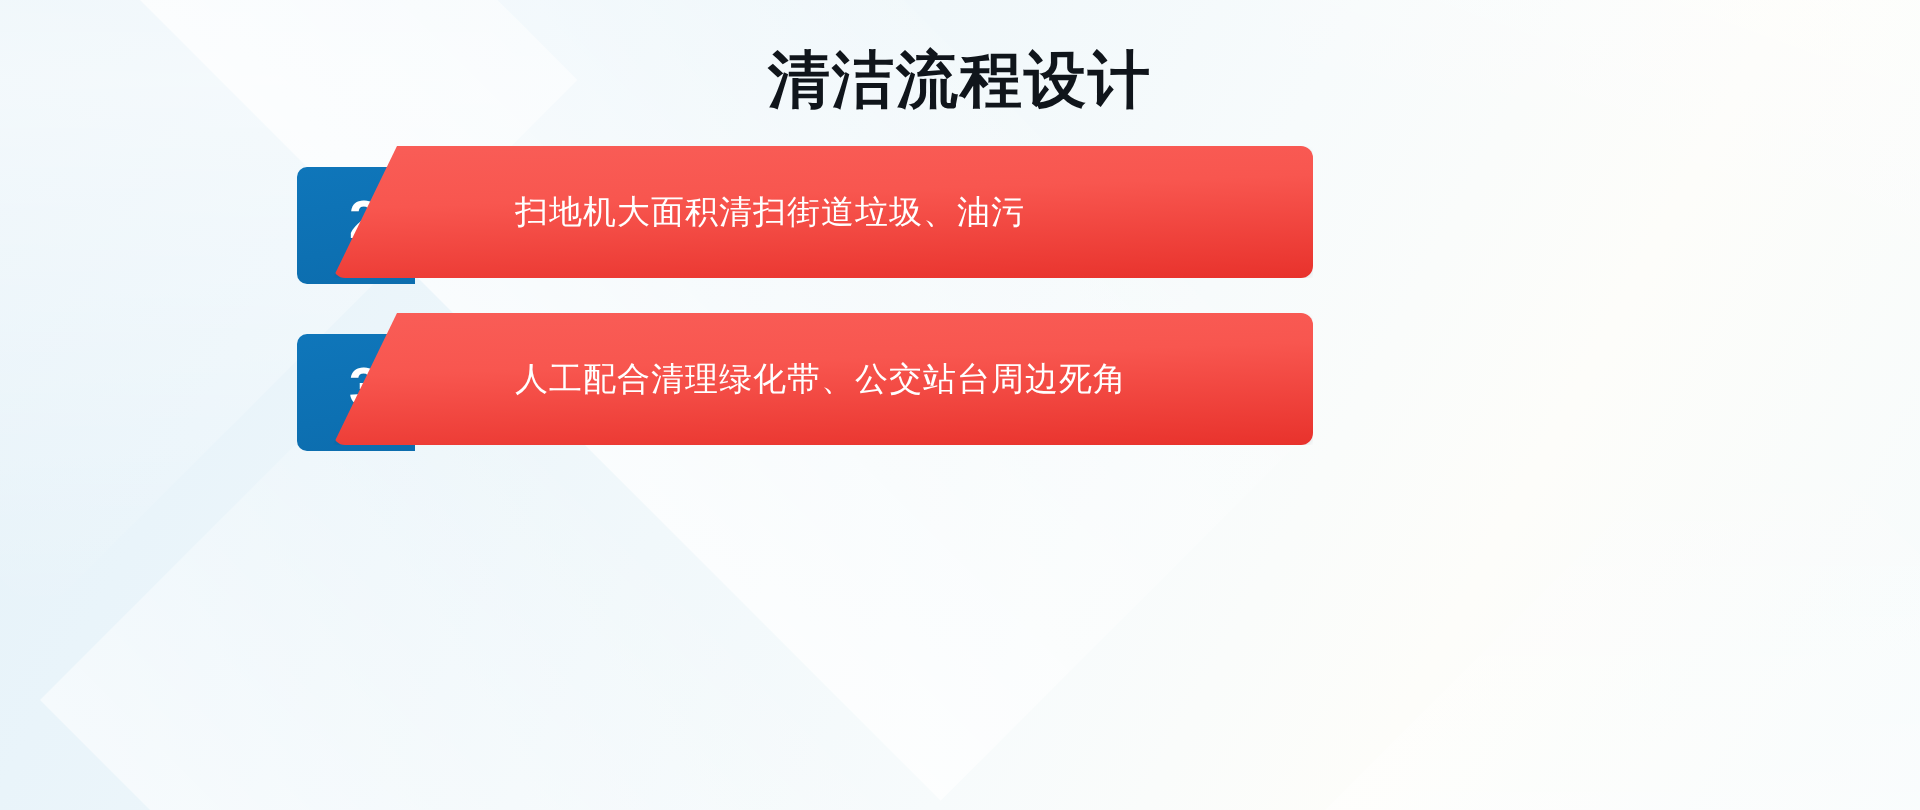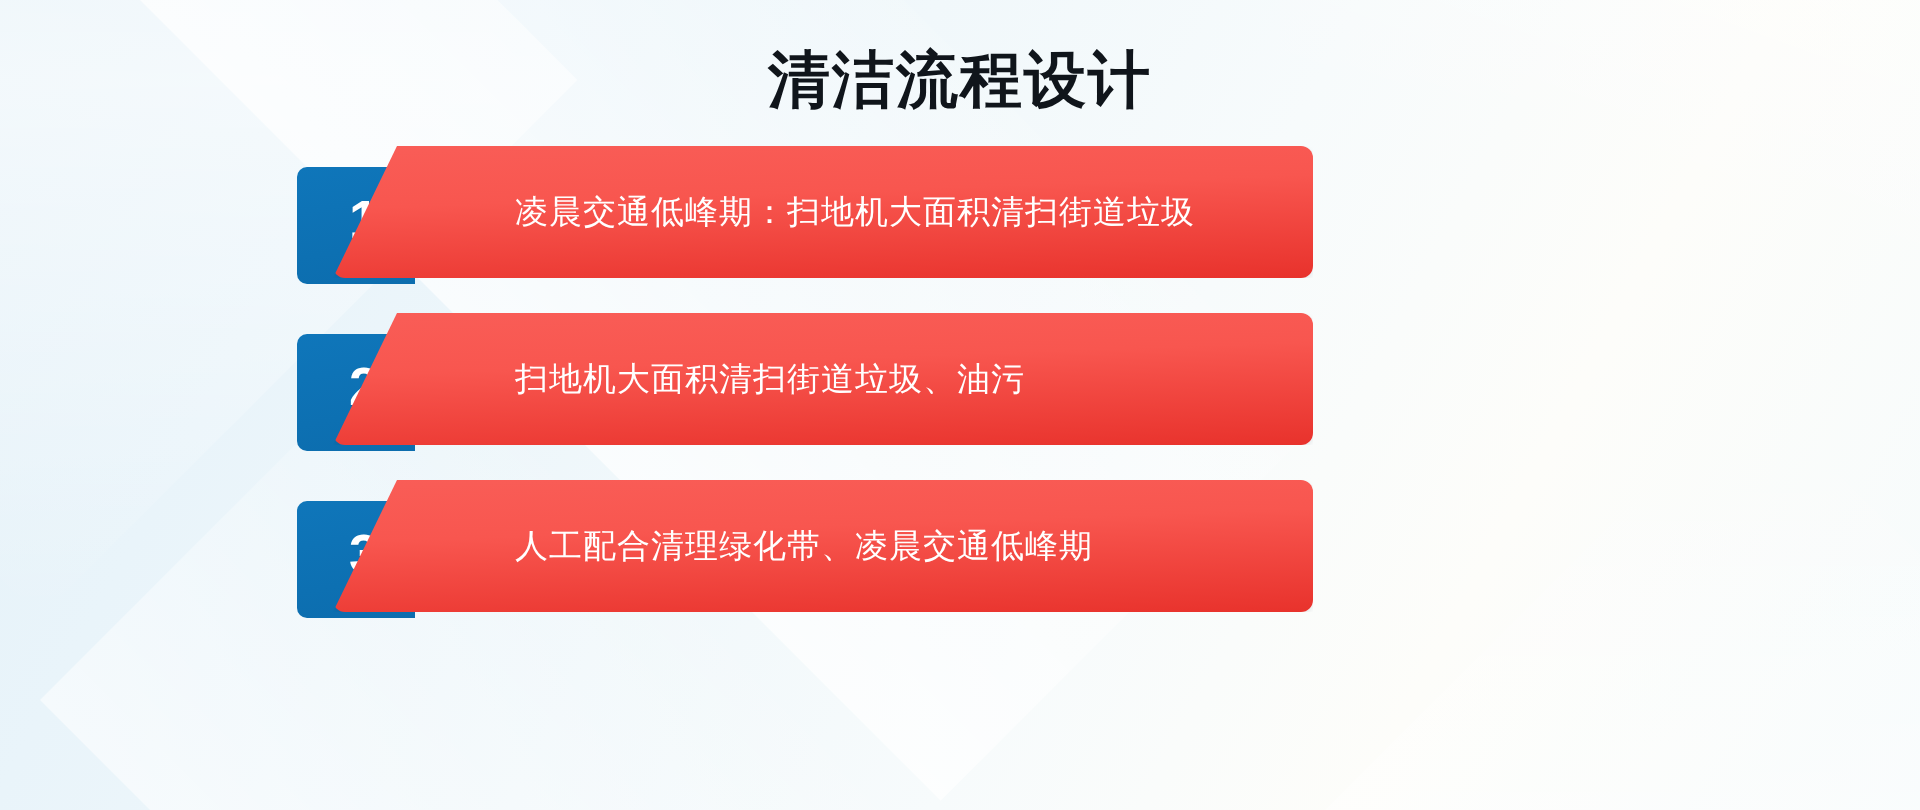--- a/index.html
+++ b/index.html
@@ -155,41 +155,33 @@
   <div class="bg-band bg-diag-3"></div>
   <div class="bg-band bg-band-tl"></div>
   <div class="bg-band bg-diag-1"></div>
   <div class="bg-band bg-diag-2"></div>
   <div class="bg-band bg-corner-br"></div>
 
   <div class="title">清洁流程设计</div>
 
   <div class="steps">
 
-    <div class="step-row">
-      <div class="step-badge">
-        <span class="step-badge-num">1</span>
-      </div>
-      <div class="step-card">
-        <span class="step-text">凌晨交通低峰期：扫地机大面积清扫街道垃圾</span>
-      </div>
-    </div>
 
     <div class="step-row">
       <div class="step-badge">
         <span class="step-badge-num">2</span>
       </div>
       <div class="step-card">
         <span class="step-text">扫地机大面积清扫街道垃圾、油污</span>
       </div>
     </div>
 
     <div class="step-row">
       <div class="step-badge">
         <span class="step-badge-num">3</span>
       </div>
       <div class="step-card">
-        <span class="step-text">人工配合清理绿化带、凌晨交通低峰期</span>
+        <span class="step-text">人工配合清理绿化带、公交站台周边死角</span>
       </div>
     </div>
 
   </div>
 </div>
 
 </body></html>

